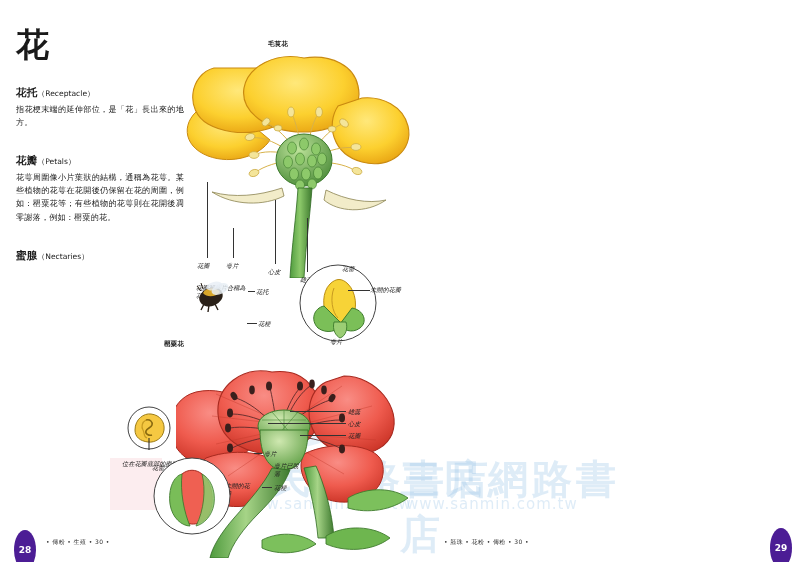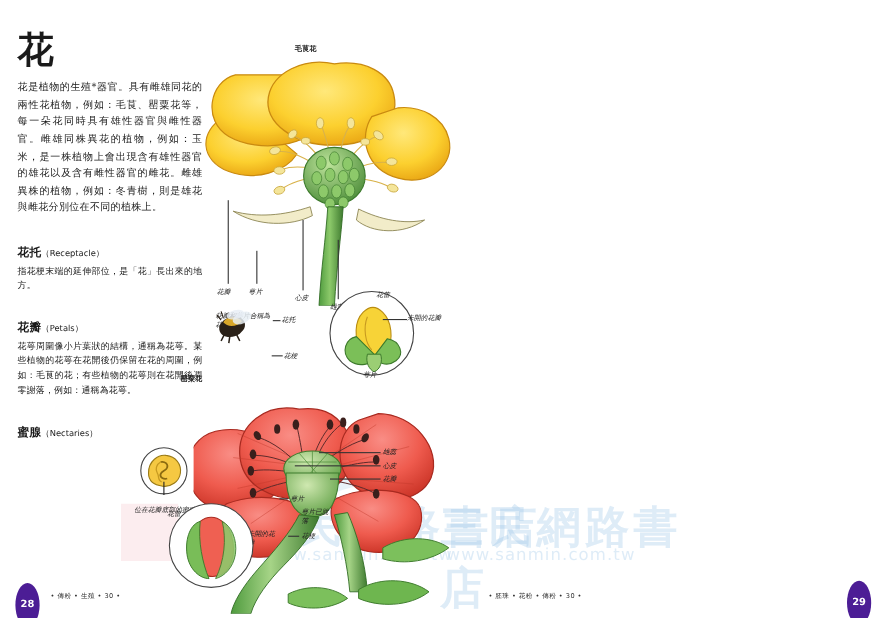--- a/index.html
+++ b/index.html
@@ -89,32 +89,31 @@
     <span class="wm-text">三民網路書店</span>
   </div>
   <div class="wm" style="left:406px;top:494px;">
     <span class="wm-url">www.sanmin.com.tw</span>
   </div>
 
   <div class="page page-left">
 
     <div class="col col-1">
       <h1 class="flower-title">花</h1>
-      <p class="body lead">花是植物的生殖*器官。具有雌雄同花的兩性花植物，例如：毛茛、罌粟花等，每一朵花同時具有雄性器官與雌性器官。雌雄同株異花的植物，例如：玉米，是一株植物上會出現含有雄性器官的雄花以及含有雌性器官的雌花。雌雄異株的植物，例如：冬青樹，則是雄花與雌花分別位在不同的植株上。</p>
 
       <h3 class="term">
         <span>花托</span><span class="en">（Receptacle）</span>
       </h3>
       <p class="body">指花梗末端的延伸部位，是「花」長出來的地方。</p>
 
       <h3 class="term">
         <span>花瓣</span><span class="en">（Petals）</span>
       </h3>
 
-      <p class="body">花萼周圍像小片葉狀的結構，通稱為花萼。某些植物的花萼在花開後仍保留在花的周圍，例如：毛茛的花；有些植物的花萼則在花開後凋零謝落，例如：通稱為花萼。</p>
+      <p class="body">花萼周圍像小片葉狀的結構，通稱為花萼。某些植物的花萼在花開後仍保留在花的周圍，例如：罌粟花等；有些植物的花萼則在花開後凋零謝落，例如：罌粟的花。</p>
 
       <h3 class="term">
         <span>蜜腺</span><span class="en">（Nectaries）</span>
       </h3>
     </div>
 
     <div class="illus" style="left:122px;top:404px;">
       <svg width="54" height="54" viewBox="0 0 54 54">
         <circle cx="27" cy="24" r="21" fill="#fff" stroke="#444" stroke-width="1"></circle>
         <path d="M13 26 C13 15,22 9,29 10 C38 11,43 18,42 26 C41 34,33 39,26 38 C18 37,13 33,13 26 Z" fill="#f5c842" stroke="#9a7a16" stroke-width="1"></path>

